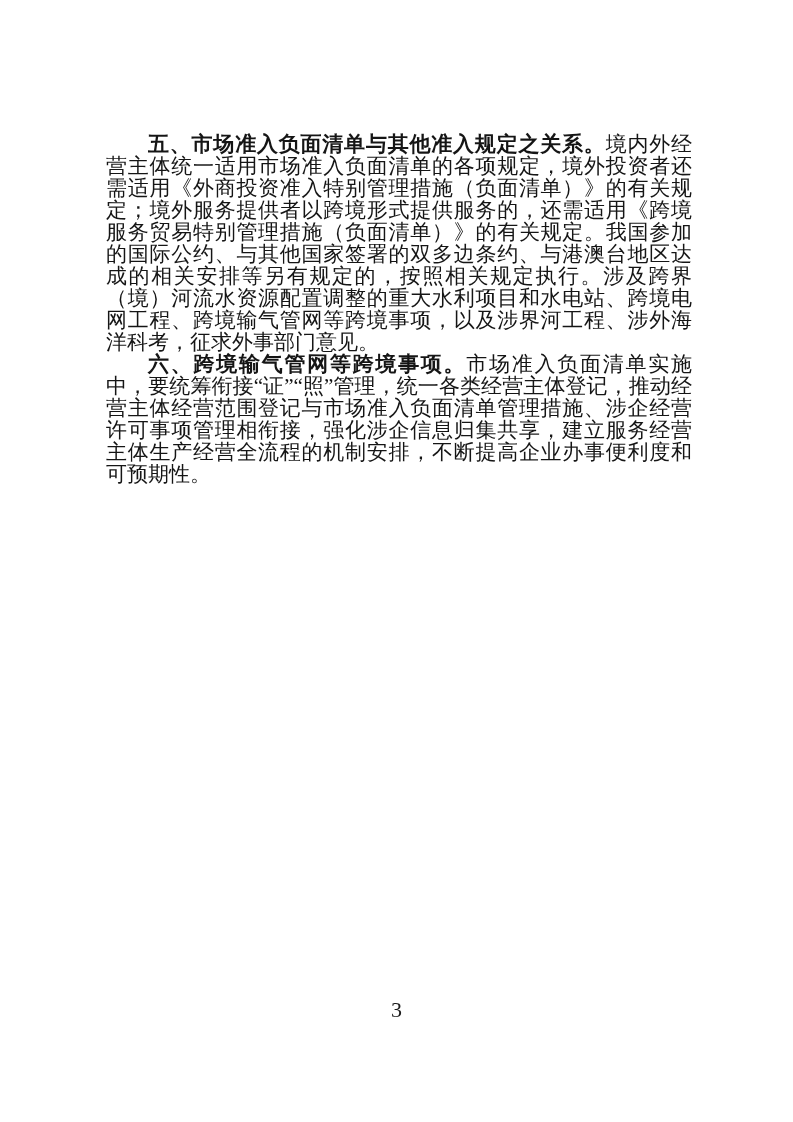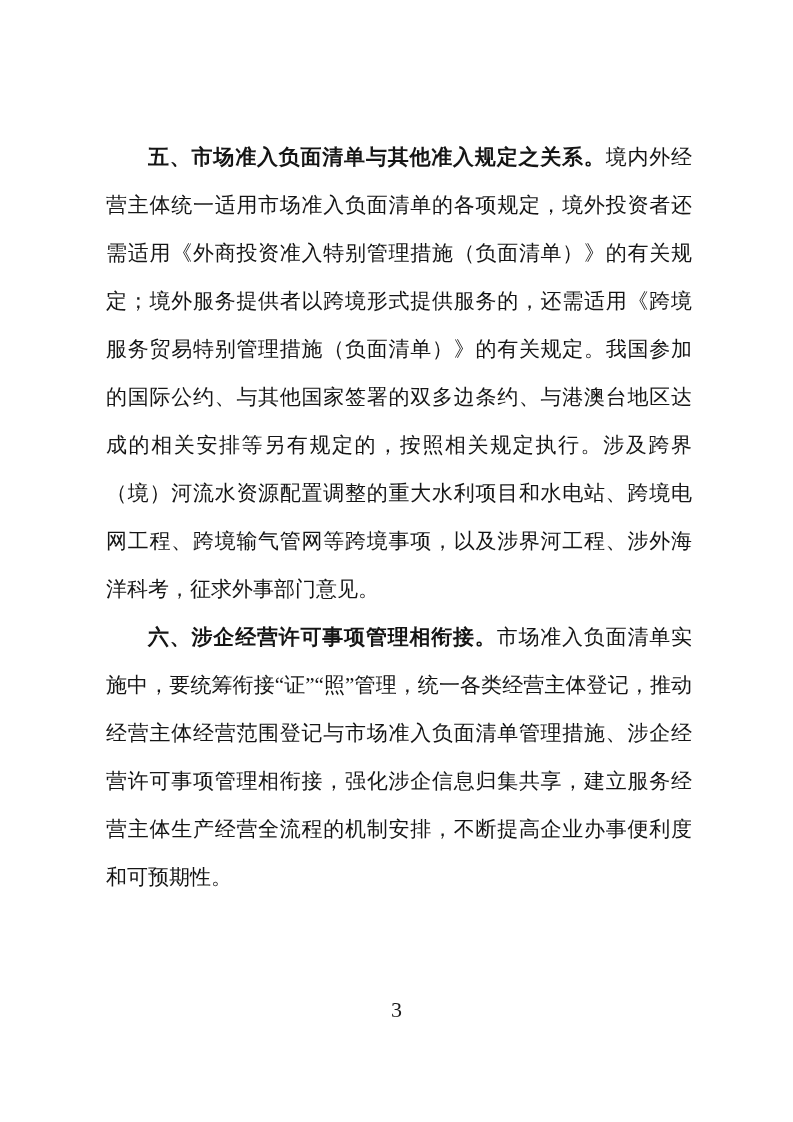--- a/index.html
+++ b/index.html
@@ -14,21 +14,21 @@
     background: #ffffff;
     overflow: hidden;
   }
   .content {
     position: absolute;
     left: 106px;
     top: 133px;
     width: 586px;
     font-family: "Liberation Serif", serif;
     font-size: 21px;
-    line-height: 48px;
+    line-height: 22px;
     color: #151515;
     text-align: justify;
     text-justify: inter-ideograph;
   }
   .para {
     margin: 0;
     padding: 0;
     text-indent: 2em;
   }
   .para-heading {
@@ -49,16 +49,16 @@
     line-height: 28px;
     color: #1c1c1c;
   }
 </style>
 </head>
 <body>
 
 <div class="page">
   <div class="content">
     <p class="para"><span class="para-heading">五、市场准入负面清单与其他准入规定之关系。</span><span class="para-body">境内外经营主体统一适用市场准入负面清单的各项规定，境外投资者还需适用《外商投资准入特别管理措施（负面清单）》的有关规定；境外服务提供者以跨境形式提供服务的，还需适用《跨境服务贸易特别管理措施（负面清单）》的有关规定。我国参加的国际公约、与其他国家签署的双多边条约、与港澳台地区达成的相关安排等另有规定的，按照相关规定执行。涉及跨界（境）河流水资源配置调整的重大水利项目和水电站、跨境电网工程、跨境输气管网等跨境事项，以及涉界河工程、涉外海洋科考，征求外事部门意见。</span></p>
-    <p class="para"><span class="para-heading">六、涉企经营许可事项管理相衔接。</span><span class="para-body">市场准入负面清单实施中，要统筹衔接“证”“照”管理，统一各类经营主体登记，推动经营主体经营范围登记与市场准入负面清单管理措施、涉企经营许可事项管理相衔接，强化涉企信息归集共享，建立服务经营主体生产经营全流程的机制安排，不断提高企业办事便利度和可预期性。</span></p>
+    <p class="para"><span class="para-heading">六、跨境输气管网等跨境事项。</span><span class="para-body">市场准入负面清单实施中，要统筹衔接“证”“照”管理，统一各类经营主体登记，推动经营主体经营范围登记与市场准入负面清单管理措施、涉企经营许可事项管理相衔接，强化涉企信息归集共享，建立服务经营主体生产经营全流程的机制安排，不断提高企业办事便利度和可预期性。</span></p>
   </div>
   <div class="page-number">3</div>
 </div>
 
 </body></html>

